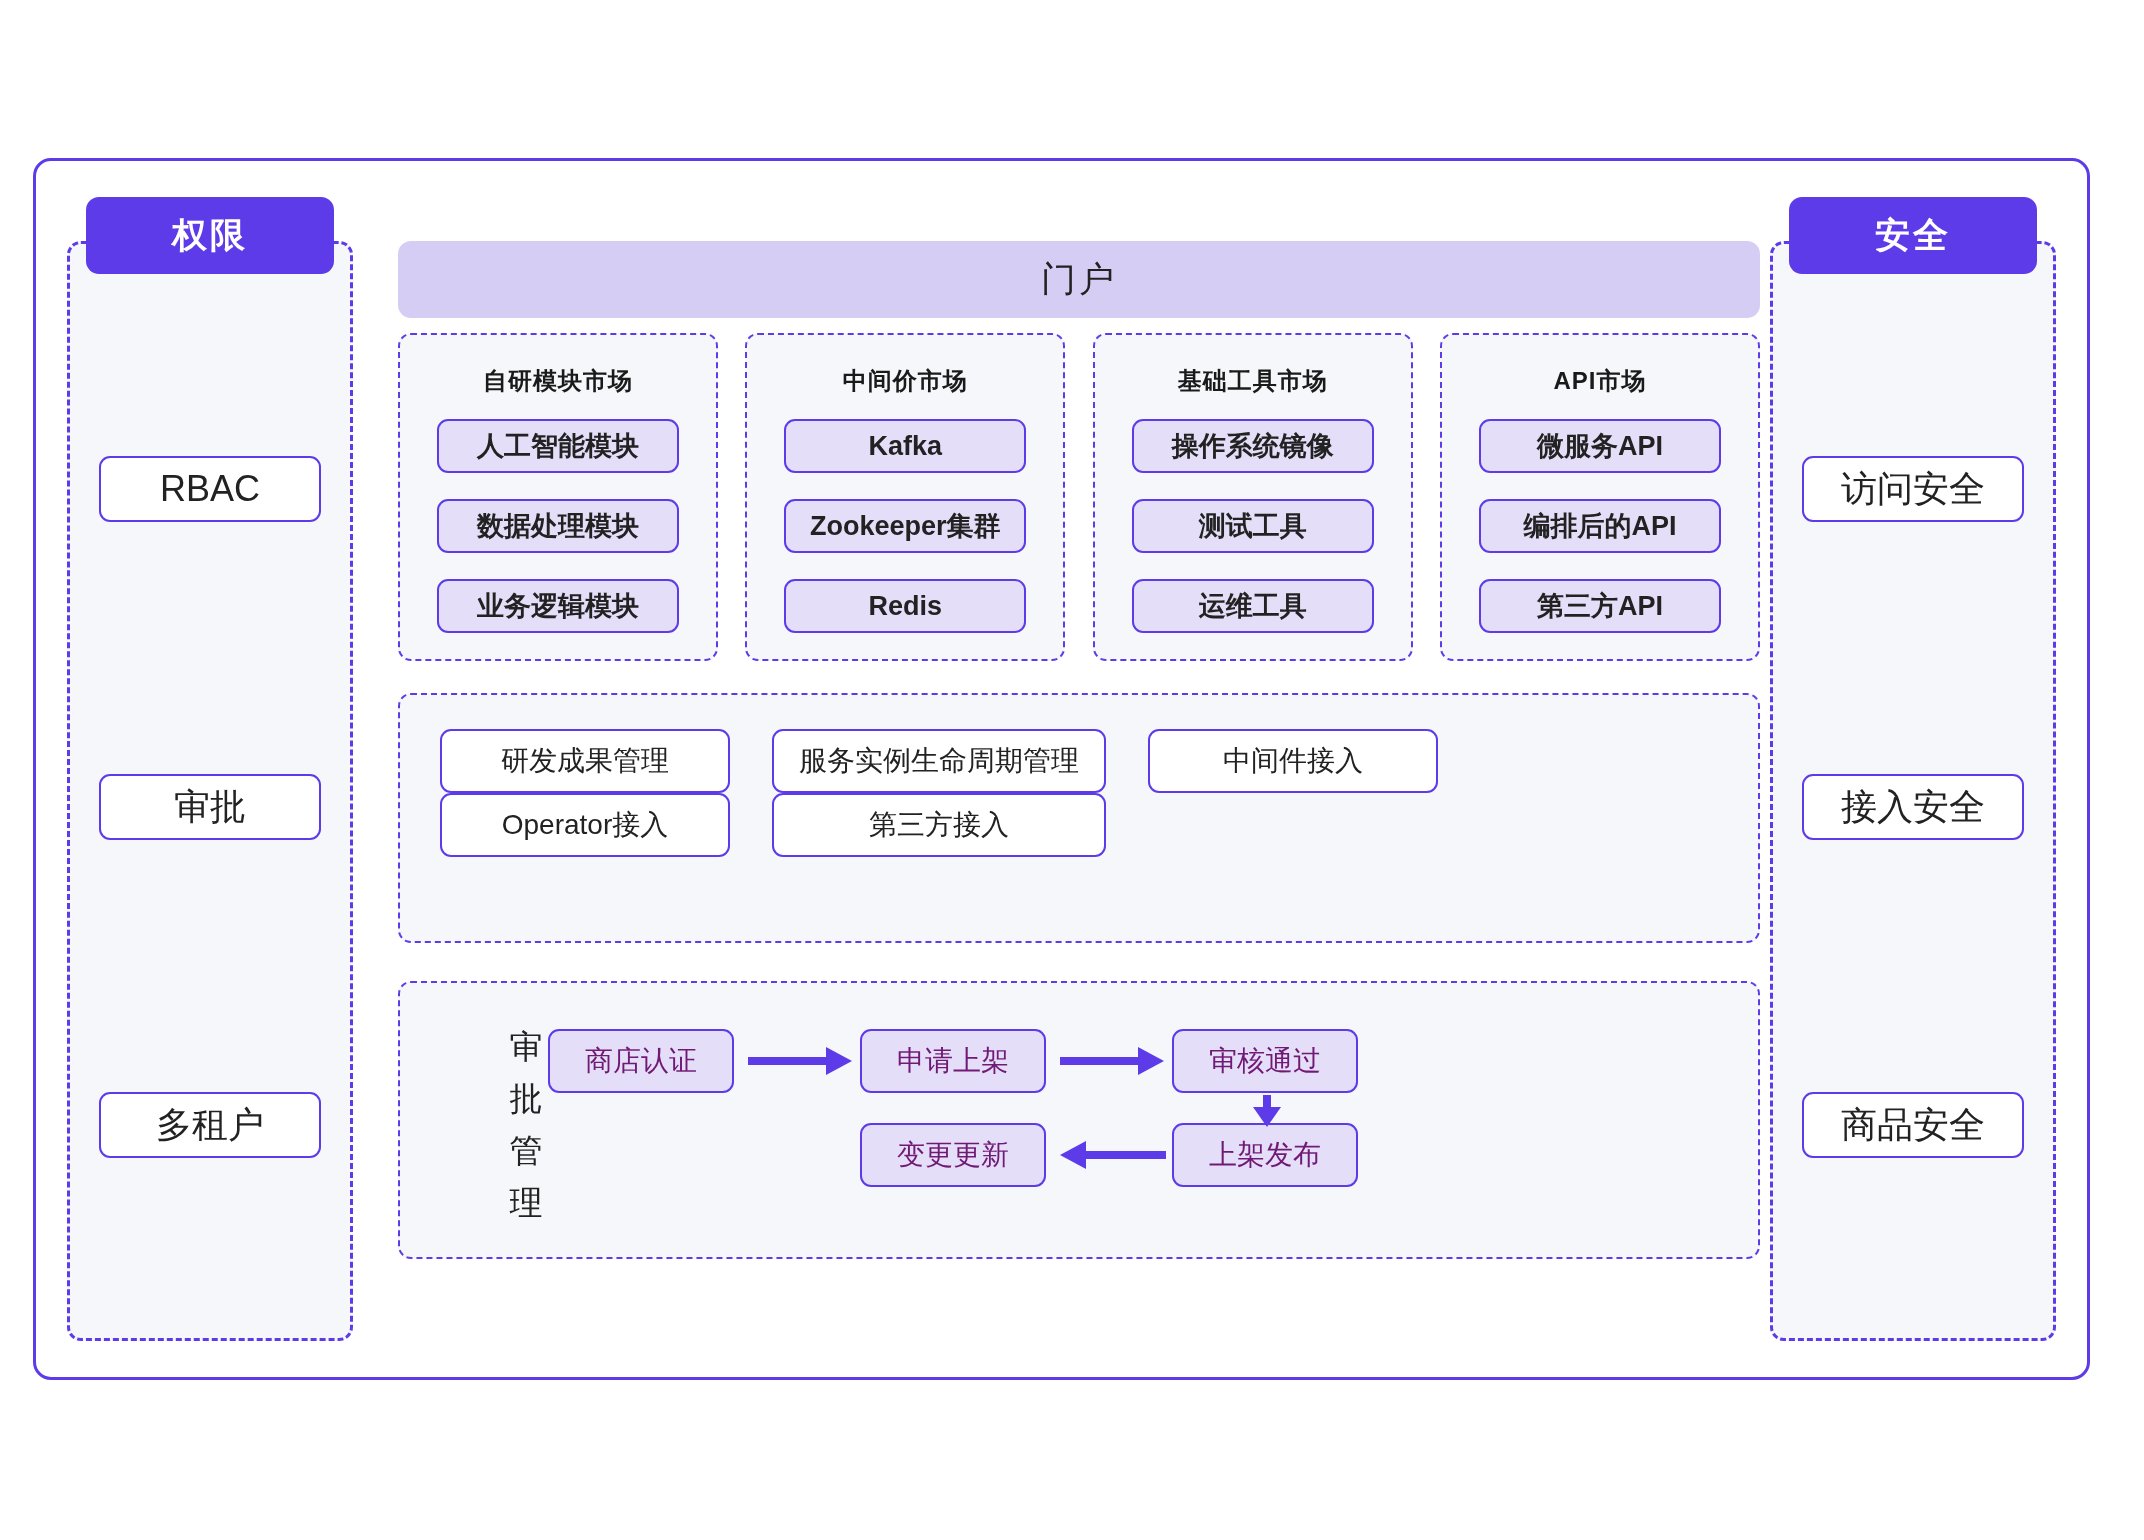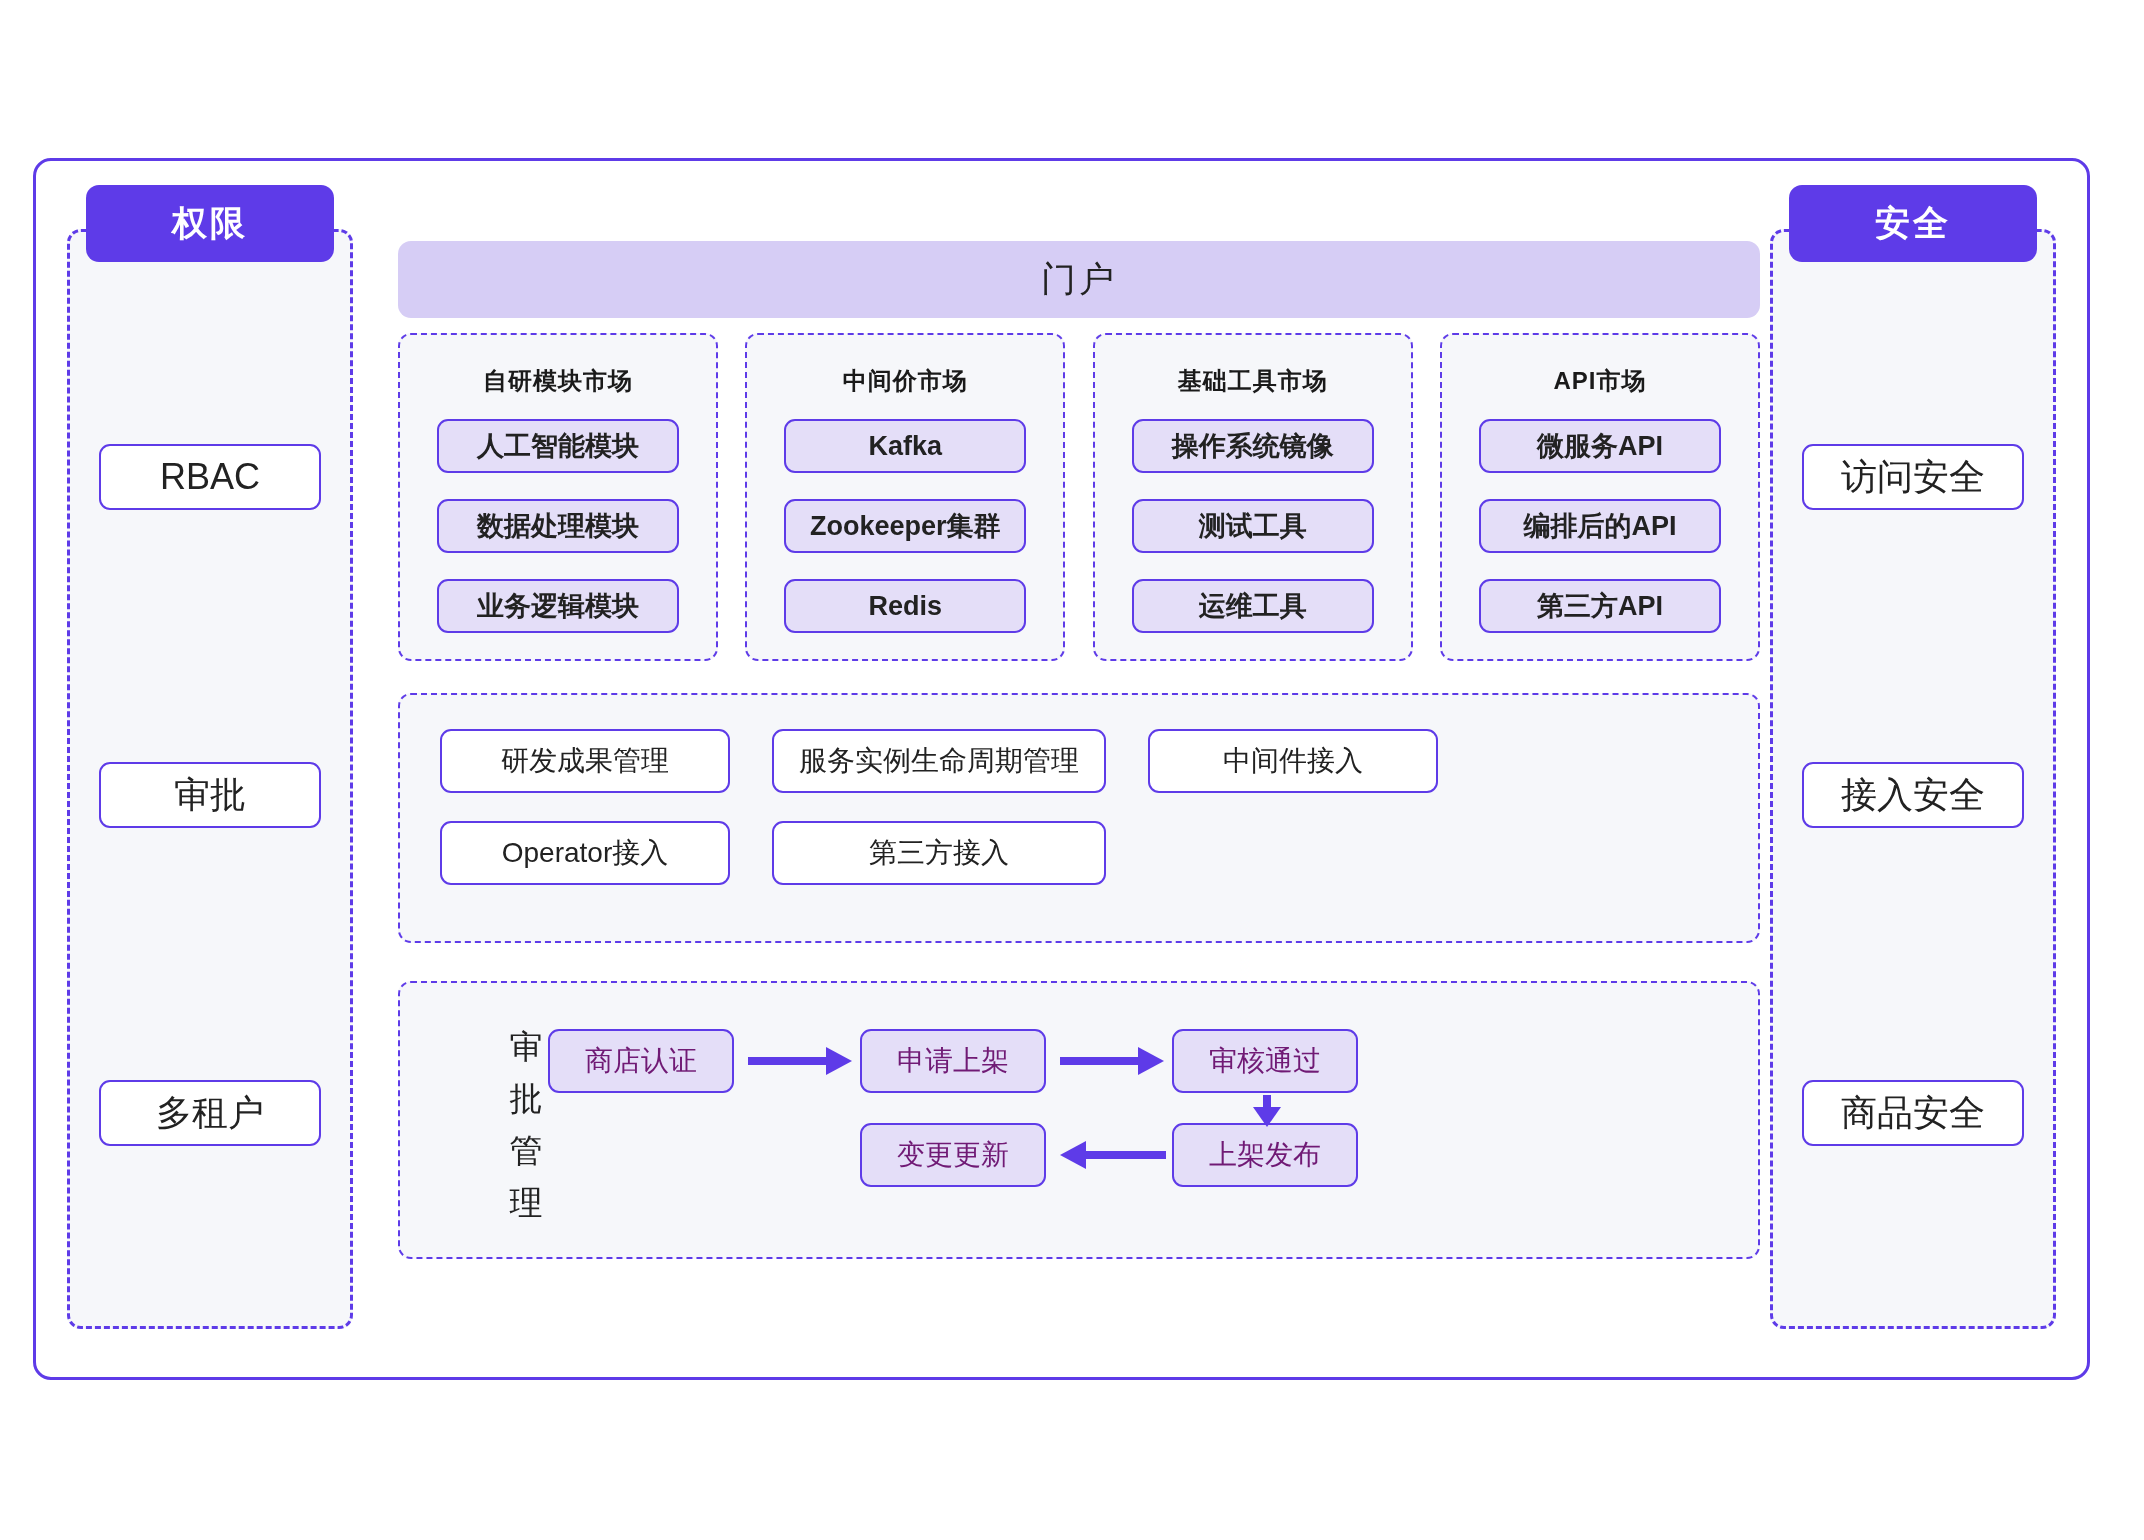--- a/index.html
+++ b/index.html
@@ -24,21 +24,21 @@
     height: 1222px;
     border: 3px solid #5E3BE8;
     border-radius: 18px;
     box-sizing: border-box;
     background: #ffffff;
   }
 
   
   .side-panel {
     position: absolute;
-    top: 68px;
+    top: 80px;
     width: 286px;
     height: 1100px;
     border: 3px dashed #5E3BE8;
     border-radius: 14px;
     box-sizing: border-box;
     background: #F6F7FA;
   }
   #panel-permission { left: 31px; }
   #panel-security   { right: 31px; }
 
@@ -169,21 +169,20 @@
     height: 250px;
     border: 2.5px dashed #5E3BE8;
     border-radius: 13px;
     background: #F6F7FA;
     box-sizing: border-box;
     padding: 34px 40px;
   }
   .mgmt-row {
     display: flex;
     gap: 42px;
-    margin-bottom: 28px;
   }
   .mgmt-box {
     height: 64px;
     background: #ffffff;
     border: 2.5px solid #5E3BE8;
     border-radius: 11px;
     display: flex;
     align-items: center;
     justify-content: center;
     font-size: 28px;

